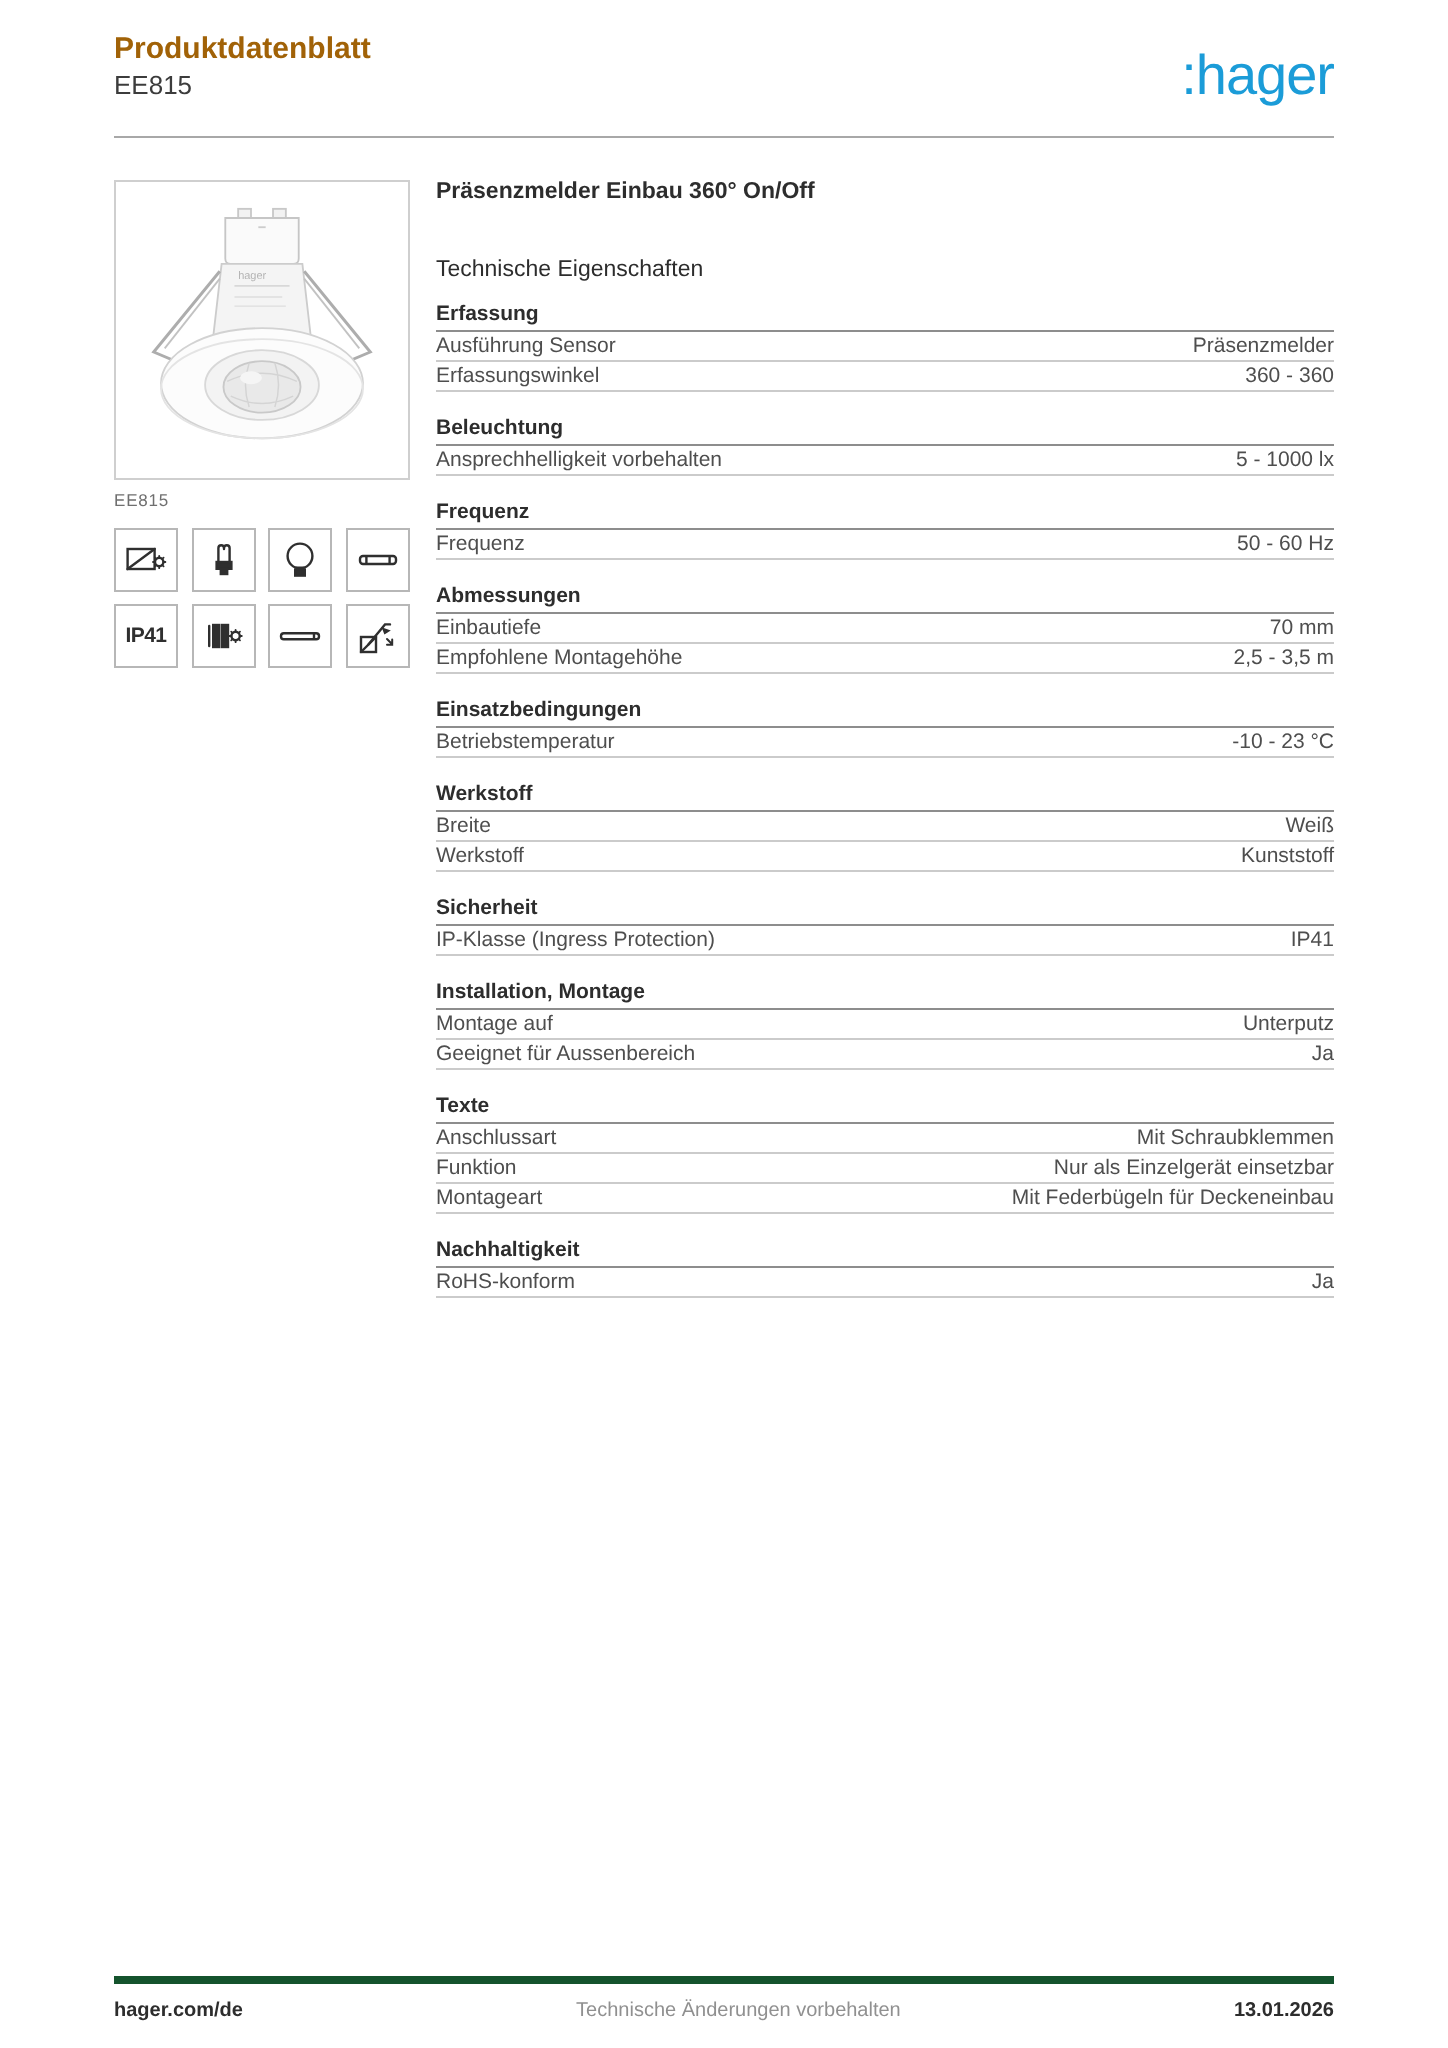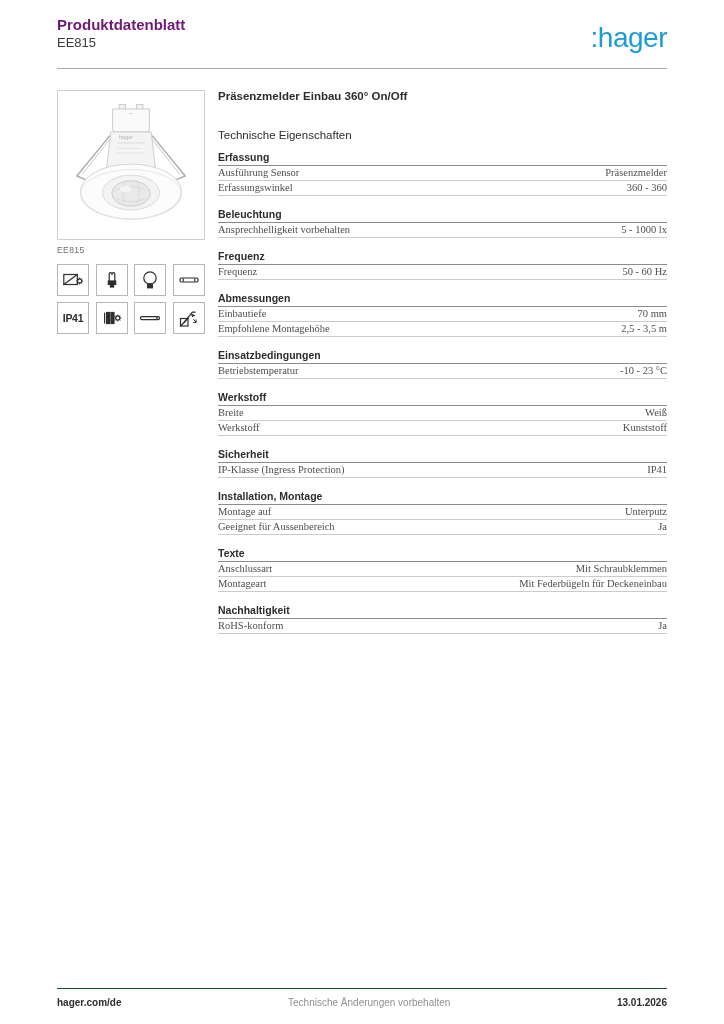--- a/index.html
+++ b/index.html
@@ -2,21 +2,21 @@
 <html><head>
 <meta charset="utf-8">
 <style>
   * { margin:0; padding:0; box-sizing:border-box; }
   html,body { background:#ffffff; }
   body { font-family:"Liberation Sans","DejaVu Sans",sans-serif; }
   .page { position:relative; width:724px; height:1024px; background:#fff; overflow:hidden; }
 
   
   .header { position:absolute; left:57px; right:57px; top:16px; }
-  .doc-title { font-size:15px; font-weight:bold; color:#701a75; line-height:18px; }
+  .doc-title { font-size:15px; font-weight:bold; color:#a16207; line-height:18px; }
   .doc-code { font-size:13px; color:#3c3c3c; line-height:17px; }
   .logo { position:absolute; right:0; top:8px; font-size:28px; font-weight:normal;
           color:#1b9cd8; letter-spacing:-0.5px; line-height:28px; }
   .header-rule { position:absolute; left:57px; right:57px; top:68px; border-top:1px solid #a8a8a8; }
 
   
   .left-col { position:absolute; left:57px; top:90px; width:148px; }
   .image-box { width:148px; height:150px; border:1px solid #cfcfcf; background:#fff;
                display:flex; align-items:center; justify-content:center; }
   .image-box svg { width:134px; height:138px; }
@@ -30,26 +30,26 @@
   
   .right-col { position:absolute; left:218px; right:57px; top:90px; }
   .product-title { font-size:11.5px; font-weight:bold; color:#2d2d2d; line-height:13px; margin-top:0; }
   .tech-title { font-size:11.5px; font-weight:normal; color:#2d2d2d; line-height:13px; margin-top:26px; margin-bottom:10px; }
   .section { margin-top:13px; }
   .section:first-of-type { margin-top:2px; }
   .section-title { font-size:10.5px; font-weight:bold; color:#2d2d2d; line-height:10px;
                    padding-bottom:3px; border-bottom:1px solid #8d8d8d; }
   .spec-row { display:flex; justify-content:space-between; align-items:baseline;
               font-size:10.5px; color:#4e4e4e; line-height:10px;
-              padding:2px 0 2px 0; border-bottom:1px solid #cbcbcb;font-family:Liberation Serif, serif; }
+              padding:2px 0 2px 0; border-bottom:1px solid #cbcbcb; }
   .row-label { text-align:left; white-space:nowrap; }
   .row-value { text-align:right; white-space:nowrap; }
 
   
-  .footer { position:absolute; left:57px; right:57px; top:988px; border-top:1px solid #14532d;
+  .footer { position:absolute; left:57px; right:57px; top:988px; border-top:4px solid #14532d;
             padding-top:8px; display:flex; align-items:flex-start; font-size:10px; }
   .footer-site { font-weight:bold; color:#2d2d2d; }
   .footer-note { flex:1; text-align:center; color:#909090; }
   .footer-date { font-weight:bold; color:#2d2d2d; }
 </style>
 </head>
 <body>
 
 <div class="page">
 
@@ -231,20 +231,24 @@
             <span class="row-value">Ja</span>
           </div>
         </div>
         <div class="section">
           <div class="section-title">Texte</div>
           <div class="spec-row">
             <span class="row-label">Anschlussart</span>
             <span class="row-value">Mit Schraubklemmen</span>
           </div>
           <div class="spec-row">
+            <span class="row-label">Funktion</span>
+            <span class="row-value">Nur als Einzelgerät einsetzbar</span>
+          </div>
+          <div class="spec-row">
             <span class="row-label">Montageart</span>
             <span class="row-value">Mit Federbügeln für Deckeneinbau</span>
           </div>
         </div>
         <div class="section">
           <div class="section-title">Nachhaltigkeit</div>
           <div class="spec-row">
             <span class="row-label">RoHS-konform</span>
             <span class="row-value">Ja</span>
           </div>

